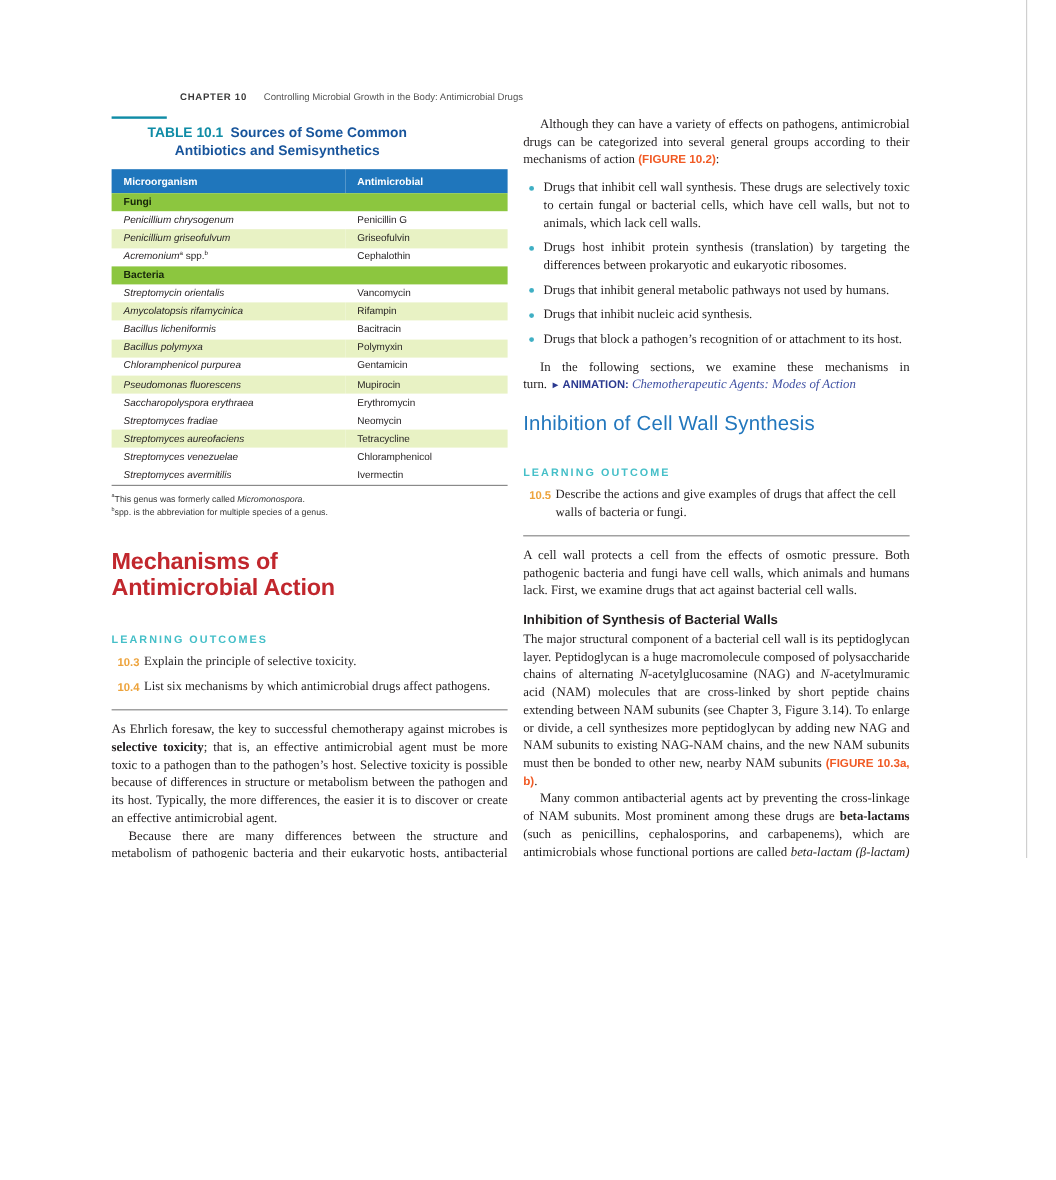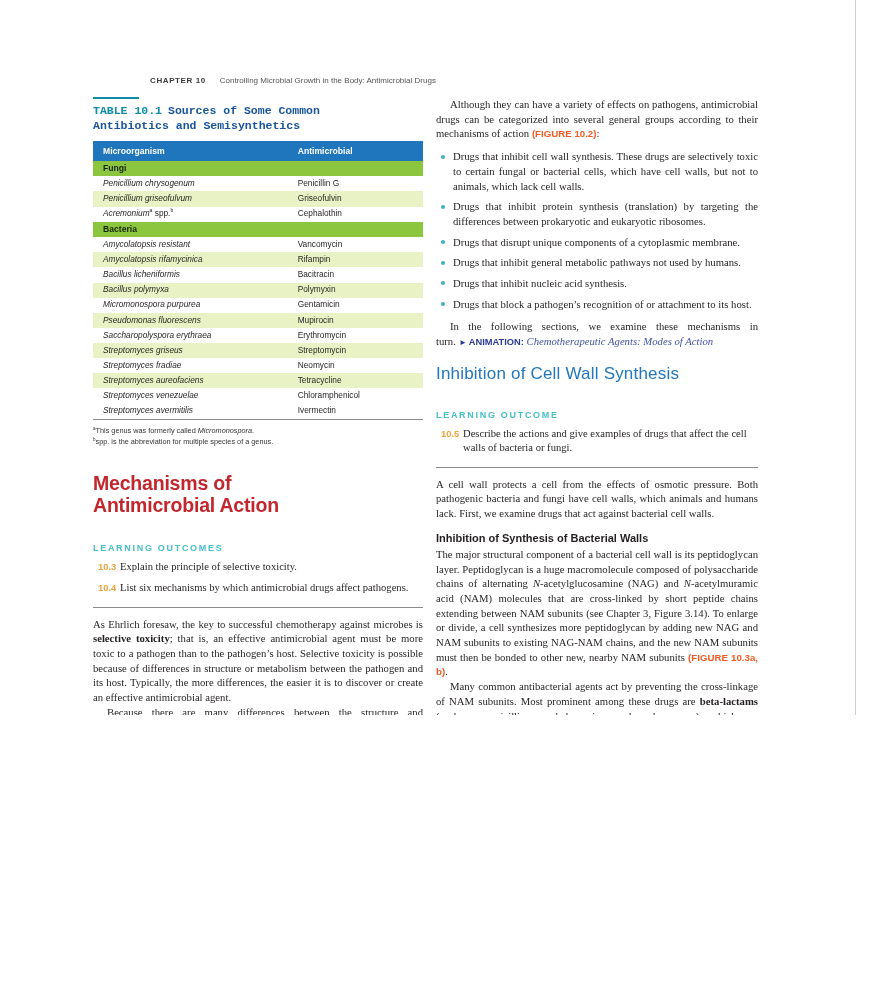--- a/index.html
+++ b/index.html
@@ -13,21 +13,21 @@
   .running-head .chap { font-weight:bold; letter-spacing:0.6px; margin-right:14px; color:#3a3a3a; }
   .running-head .rtitle { color:#555; }
 
   .columns { position:absolute; left:93px; top:97px; width:665px; display:flex; gap:13px; }
   .col { position:relative; }
   .col.left { width:330px; }
   .col.right { width:322px; }
 
   
   .caption-rule { width:46px; height:2px; background:var(--table-label,#0f8ca6); margin-bottom:5px; }
-  .table-caption { font-family:Liberation Mono, monospace; font-weight:bold; font-size:11.5px; line-height:1.3; width:276px; }
+  .table-caption { font-family:Liberation Sans, sans-serif; font-weight:bold; font-size:11.5px; line-height:1.3; width:276px;text-align:center; }
   .tlabel { color:var(--table-label,#0f8ca6); margin-right:6px; }
   .ttitle { color:var(--table-title,#17549b); }
 
   table { width:100%; border-collapse:collapse; margin-top:7px; font-family:"Liberation Sans",sans-serif; font-size:8.3px; }
   thead th { background:var(--header-blue,#1f76bc); color:#fff; text-align:left; font-weight:bold; font-size:8.6px; padding:5px 8px 5px 10px; }
   thead th + th { width:41%; }
   tbody td { padding:2.8px 8px 2.8px 10px; line-height:1.15; vertical-align:top; }
   tr.section-row td { background:var(--section-green,#8cc63f); font-weight:bold; font-size:8.6px; color:#16250a; }
   tr.row-alt td { background:var(--row-green,#e8f2c4); }
   td.org-cell i { font-style:italic; }
@@ -100,50 +100,46 @@
                 <td class="drug-cell">Griseofulvin</td>
               </tr>
               <tr class="row-plain">
                 <td class="org-cell"><i>Acremonium</i><sup>a</sup> spp.<sup>b</sup></td>
                 <td class="drug-cell">Cephalothin</td>
               </tr>
               <tr class="section-row">
                 <td colspan="2">Bacteria</td>
               </tr>
               <tr class="row-plain">
-                <td class="org-cell"><i>Amycolatopsis resistant</i></td>
+                <td class="org-cell"><i>Streptomycin orientalis</i></td>
                 <td class="drug-cell">Vancomycin</td>
               </tr>
               <tr class="row-alt">
                 <td class="org-cell"><i>Amycolatopsis rifamycinica</i></td>
                 <td class="drug-cell">Rifampin</td>
               </tr>
               <tr class="row-plain">
                 <td class="org-cell"><i>Bacillus licheniformis</i></td>
                 <td class="drug-cell">Bacitracin</td>
               </tr>
               <tr class="row-alt">
                 <td class="org-cell"><i>Bacillus polymyxa</i></td>
                 <td class="drug-cell">Polymyxin</td>
               </tr>
               <tr class="row-plain">
-                <td class="org-cell"><i>Micromonospora purpurea</i></td>
+                <td class="org-cell"><i>Chloramphenicol purpurea</i></td>
                 <td class="drug-cell">Gentamicin</td>
               </tr>
               <tr class="row-alt">
                 <td class="org-cell"><i>Pseudomonas fluorescens</i></td>
                 <td class="drug-cell">Mupirocin</td>
               </tr>
               <tr class="row-plain">
                 <td class="org-cell"><i>Saccharopolyspora erythraea</i></td>
                 <td class="drug-cell">Erythromycin</td>
-              </tr>
-              <tr class="row-alt">
-                <td class="org-cell"><i>Streptomyces griseus</i></td>
-                <td class="drug-cell">Streptomycin</td>
               </tr>
               <tr class="row-plain">
                 <td class="org-cell"><i>Streptomyces fradiae</i></td>
                 <td class="drug-cell">Neomycin</td>
               </tr>
               <tr class="row-alt">
                 <td class="org-cell"><i>Streptomyces aureofaciens</i></td>
                 <td class="drug-cell">Tetracycline</td>
               </tr>
               <tr class="row-plain">
@@ -182,22 +178,21 @@
       <div id="left-paras">
           <p class="body-para">As Ehrlich foresaw, the key to successful chemotherapy against microbes is <b>selective toxicity</b>; that is, an effective antimicrobial agent must be more toxic to a pathogen than to the pathogen’s host. Selective toxicity is possible because of differences in structure or metabolism between the pathogen and its host. Typically, the more differences, the easier it is to discover or create an effective antimicrobial agent.</p>
           <p class="body-para indent">Because there are many differences between the structure and metabolism of pathogenic bacteria and their eukaryotic hosts, antibacterial drugs constitute the greatest number and diversity of antimicrobial agents. Fewer antifungal, antiprotozoan, and anthelmintic drugs are available because fungi, protozoa, and helminths—like their animal and human hosts—are eukaryotic chemoheterotrophs (see Chapter 6) and thus share many common features. The number of effective antiviral drugs is also limited, despite major differences in structure, because viruses utilize their host cells’ enzymes and ribosomes to metabolize and replicate. Therefore, drugs that are effective against viral replication are likely toxic to the host as well.</p>
         </div>
     </div>
 
     <div class="col right">
       <p class="body-para indent" id="right-intro">Although they can have a variety of effects on pathogens, antimicrobial drugs can be categorized into several general groups according to their mechanisms of action <span class="figref">(FIGURE 10.2)</span>:</p>
       <ul class="bullets" id="bullet-list">
           <li>Drugs that inhibit cell wall synthesis. These drugs are selectively toxic to certain fungal or bacterial cells, which have cell walls, but not to animals, which lack cell walls.</li>
-          <li>Drugs that inhibit protein synthesis (translation) by targeting the differences between prokaryotic and eukaryotic ribosomes.</li>
-          <li>Drugs that disrupt unique components of a cytoplasmic membrane.</li>
+          <li>Drugs host inhibit protein synthesis (translation) by targeting the differences between prokaryotic and eukaryotic ribosomes.</li>
           <li>Drugs that inhibit general metabolic pathways not used by humans.</li>
           <li>Drugs that inhibit nucleic acid synthesis.</li>
           <li>Drugs that block a pathogen’s recognition of or attachment to its host.</li>
         </ul>
       <p class="body-para indent" id="right-follow">In the following sections, we examine these mechanisms in turn.<span class="anim-tri">►</span><span class="anim-label">ANIMATION:</span> <span class="anim-link">Chemotherapeutic Agents: Modes of Action</span></p>
 
       <h2 class="blue-heading">Inhibition of Cell Wall Synthesis</h2>
       <div class="lo-label">LEARNING OUTCOME</div>
       <div id="right-outcomes">
           <div class="lo-item">

